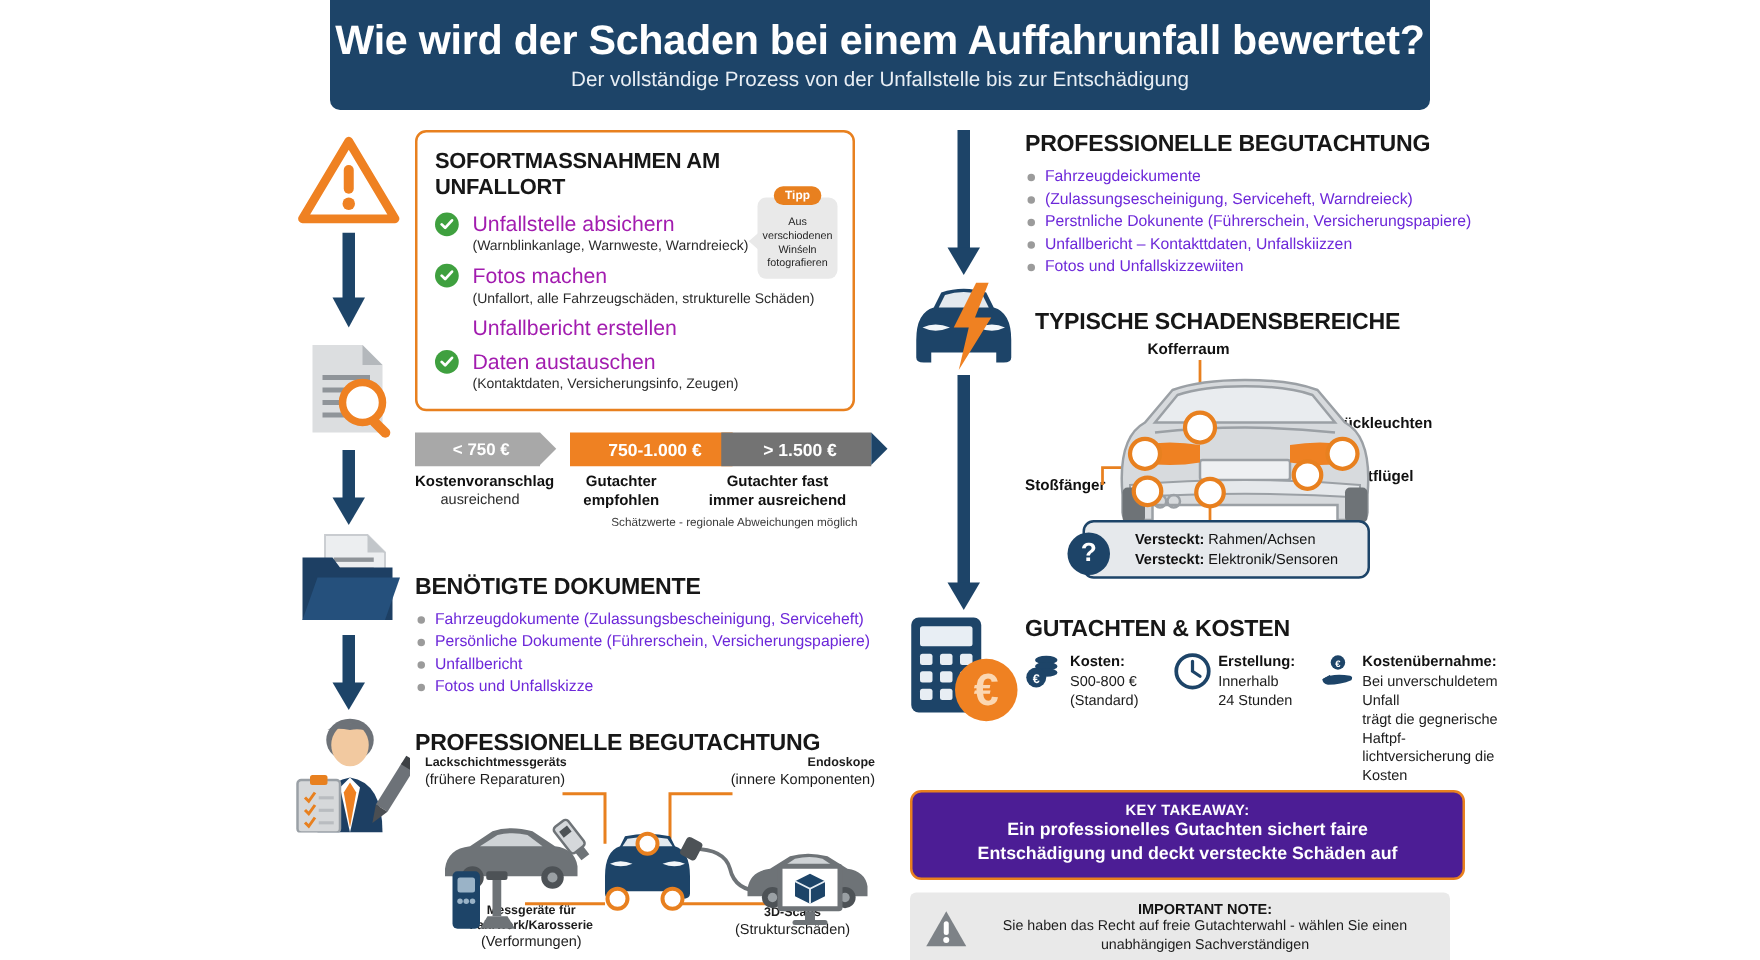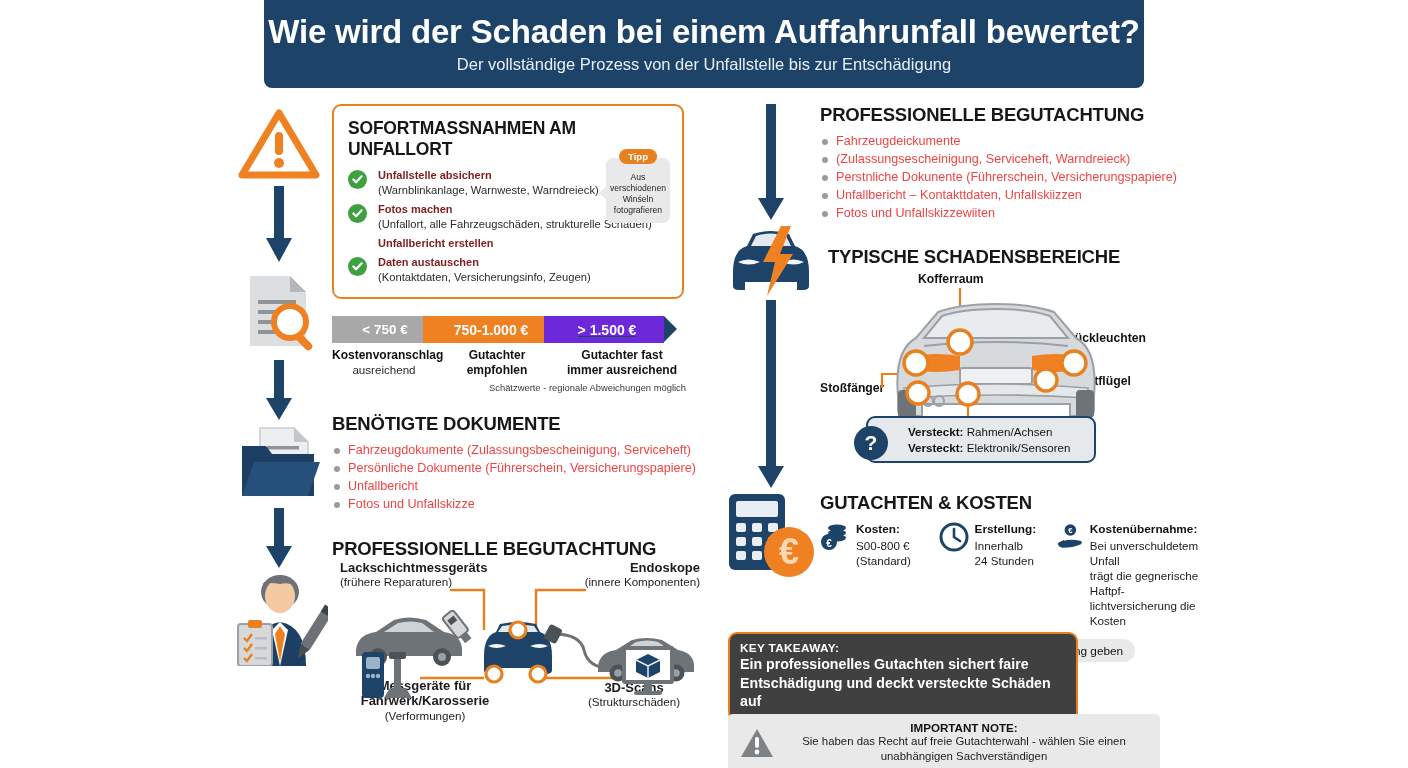--- a/index.html
+++ b/index.html
@@ -32,21 +32,21 @@
   .col-left { position:absolute; left:332px; top:104px; width:372px; }
   .col-right-icons { position:absolute; left:718px; top:104px; width:106px; }
   .col-right { position:absolute; left:820px; top:104px; width:400px; }
 
   
   .sec-title {
     font-size:18.5px; font-weight:bold; color:#171717; letter-spacing:-0.2px;
   }
   .bullets { list-style:none; margin-top:7px; }
   .bullets li {
-    font-size:12.6px; color:#ef4444; line-height:1.42;
+    font-size:12.6px; color:#6d28d9; line-height:1.42;
     position:relative; padding-left:16px;
   }
   .bullets li::before {
     content:""; position:absolute; left:2px; top:6px;
     width:6px; height:6px; border-radius:50%; background:#9b9b9b;
   }
 
   
   .box-immediate {
     border:2px solid #e8801f; border-radius:9px; background:#fff;
@@ -55,21 +55,21 @@
   .box-immediate .sec-title { font-size:17.5px; }
   .check-list { list-style:none; margin-top:9px; }
   .check-list li { position:relative; padding-left:30px; margin-bottom:6px; }
   .check-list li:last-child { margin-bottom:0; }
   .check-ico {
     position:absolute; left:0; top:1px; width:19px; height:19px;
     border-radius:50%; background:#3fa03f;
     display:flex; align-items:center; justify-content:center;
   }
   .check-ico svg { width:11px; height:11px; }
-  .ci-title { font-size:11px; font-weight:bold; color:#7f1d1d; display:block; line-height:1.25; }
+  .ci-title { font-size:17px; font-weight:normal; color:#a21caf; display:block; line-height:1.25; }
   .ci-sub { font-size:11.2px; color:#2b2b2b; display:block; line-height:1.25; }
 
   .tip-bubble {
     position:absolute; right:12px; top:52px; width:64px;
     background:#e9e9e9; border-radius:7px; padding:14px 4px 7px 4px;
     text-align:center;
   }
   .tip-bubble::after {
     content:""; position:absolute; left:-7px; top:28px;
     border-top:7px solid transparent; border-bottom:7px solid transparent;
@@ -89,41 +89,41 @@
     position:relative; height:27px; display:flex; align-items:center;
     justify-content:center; color:#fff; font-weight:bold; font-size:14px;
     padding-left:18px; padding-right:12px; margin-right:-9px;
   }
   .chev::after {
     content:""; position:absolute; right:-13px; top:0;
     border-top:13.5px solid transparent; border-bottom:13.5px solid transparent;
     border-left:13px solid currentColor;
   }
   .chev.c1 { background:#a8a8a8; color:#a8a8a8; width:100px; }
-  .chev.c2 { background:#ef8122; color:#ef8122; width:130px; }
-  .chev.c3 { background:#6d28d9; color:#1d4468; width:120px;text-decoration:underline; }
+  .chev.c2 { background:#ef8122; color:#ef8122; width:130px;margin-left:33px; }
+  .chev.c3 { background:#737373; color:#1d4468; width:120px; }
   .chev span { color:#ffffff; position:relative; z-index:2; white-space:nowrap; }
   .chev.c1 span { font-size:13.5px; }
   .limit-labels { display:flex; margin-top:5px; }
   .ll { text-align:center; }
   .ll.l1 { width:104px; }
   .ll.l2 { width:122px; }
   .ll.l3 { width:128px; }
   .ll b { display:block; font-size:12px; color:#111; line-height:1.25; }
   .ll i { display:block; font-size:11.6px; font-style:normal; color:#2b2b2b; line-height:1.25; }
   .limit-note { font-size:9.4px; color:#3a3a3a; text-align:right; margin-top:4px; width:354px; }
 
   
-  .docs-wrap { margin-top:20px; }
+  .docs-wrap { margin-top:35px; }
 
   
   .insp-wrap { margin-top:24px; position:relative; height:190px; }
   .insp-title { margin-bottom:6px; }
   .insp-lbl { position:absolute; font-size:11.6px; line-height:1.22; }
-  .insp-lbl b { font-size:13px; display:block; }
+  .insp-lbl b { font-size:10px; display:block; }
   .insp-lbl.topleft { left:8px; top:22px; text-align:left; }
   .insp-lbl.topright { right:4px; top:22px; text-align:right; }
   .insp-lbl.botleft { left:18px; top:140px; text-align:center; width:150px; }
   .insp-lbl.botright { right:10px; top:142px; text-align:center; width:120px; }
 
   
   .dmg-wrap { margin-top:24px; position:relative; height:230px; }
   .dmg-lbl { position:absolute; font-size:12.2px; font-weight:bold; color:#111; }
   .hidden-box {
     position:absolute; left:46px; top:170px; width:230px;
@@ -151,23 +151,23 @@
     display:inline-flex; align-items:center; height:23px; padding-right:12px;
   }
   .tip-row .pill {
     background:#e8801f; color:#fff; font-size:10.5px; font-weight:bold;
     border-radius:13px; padding:4px 10px; margin-right:8px;
   }
   .tip-row .t { font-size:11.8px; color:#121212; }
 
   
   .takeaway {
-    position:absolute; left:728px; top:632px; width:350px;
-    background:#404040; border:2px solid #e8801f; border-radius:9px;
-    color:#fff; text-align:left; padding:7px 10px 9px 10px;
+    position:absolute; left:728px; top:632px; width:444px;
+    background:#4c1d95; border:2px solid #e8801f; border-radius:9px;
+    color:#fff; text-align:center; padding:7px 10px 9px 10px;
   }
   .takeaway .k { font-size:11.8px; font-weight:bold; letter-spacing:0.3px; }
   .takeaway .v { font-size:14.2px; font-weight:bold; line-height:1.26; margin-top:1px; }
 
   .note {
     position:absolute; left:728px; top:714px; width:432px;
     background:#e9e9e9; border-radius:5px; padding:7px 10px 8px 50px;
     text-align:center;
   }
   .note .n { font-size:11.6px; font-weight:bold; color:#111; }

